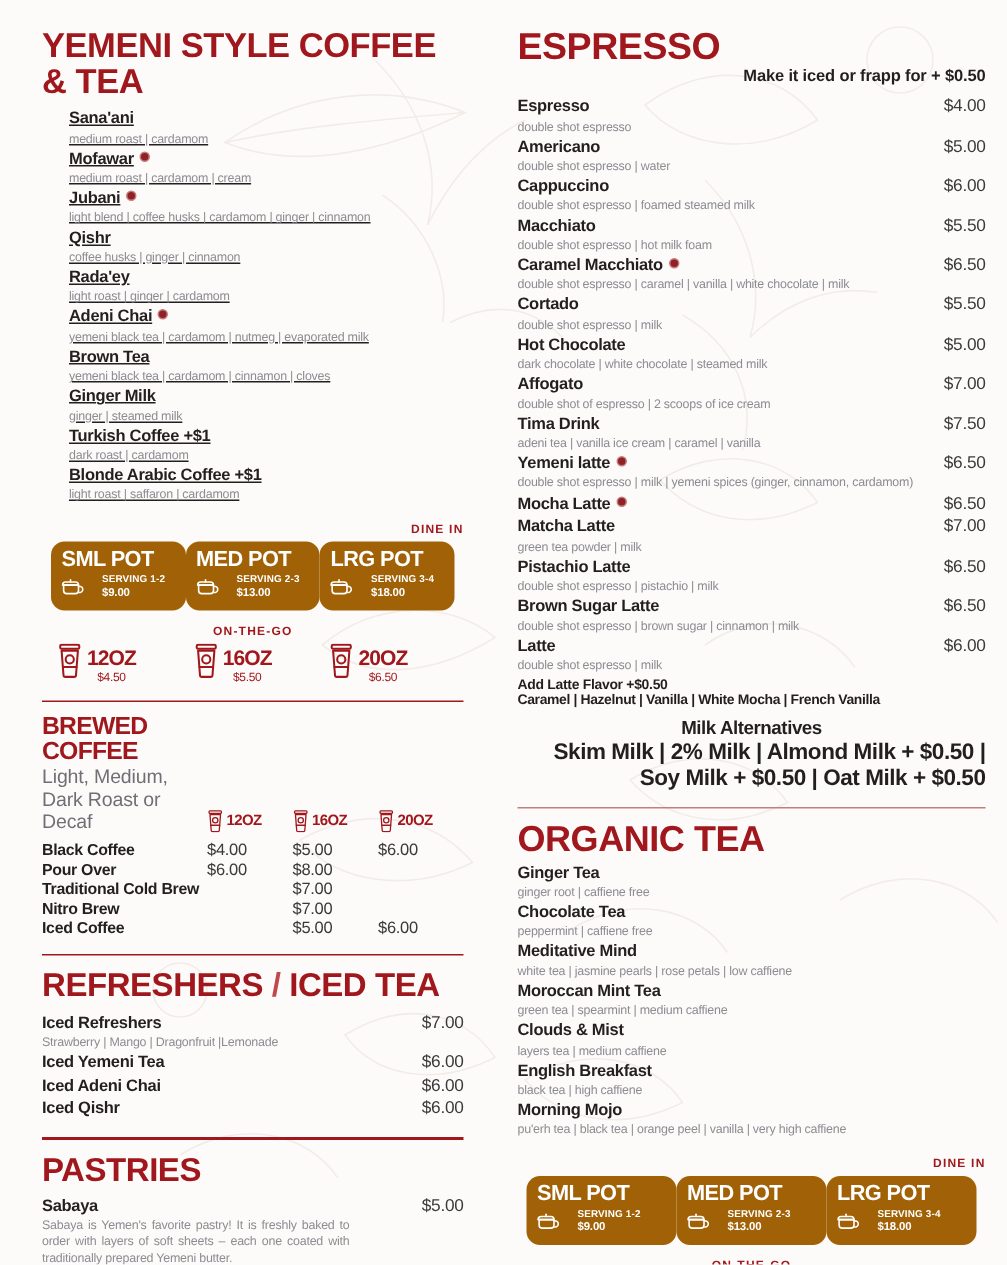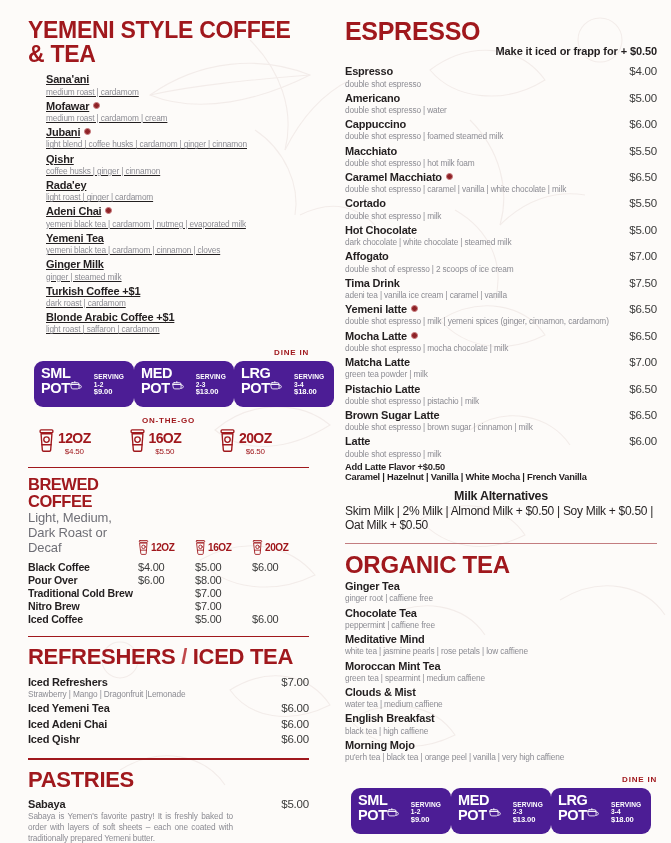--- a/index.html
+++ b/index.html
@@ -71,23 +71,23 @@
   }
 
   
   .sizes { margin: 12px 0 6px 0; }
   .label-dine {
     text-align: right; font-size: 8px; font-weight: 700;
     color: #a0181d; letter-spacing: 0.8px; margin-bottom: 4px;
   }
   .pots { display: flex; justify-content: space-between; padding: 0 6px; }
   .pot-card {
-    background: #4c1d95; color: #fff; border-radius: 9px;
+    background: #a16207; color: #fff; border-radius: 9px;
     width: 100px; height: 46px; padding: 5px 7px 4px 7px;
-    display: flex; flex-direction: row; justify-content: flex-start;
+    display: flex; flex-direction: column; justify-content: flex-start;
   }
   .pot-title { font-size: 14.5px; font-weight: 700; letter-spacing: -0.4px; line-height: 1.05; }
   .pot-body { display: flex; align-items: center; gap: 10px; margin-top: 2px; }
   .pot-meta { line-height: 1.15; }
   .pot-serv { font-size: 6.6px; font-weight: 700; letter-spacing: 0.1px; }
   .pot-price { font-size: 7.6px; font-weight: 700; letter-spacing: -0.1px; }
 
   .label-togo {
     text-align: center; font-size: 8px; font-weight: 700;
     color: #a0181d; letter-spacing: 0.8px; margin: 9px 0 4px 0;
@@ -118,21 +118,21 @@
   .brow .pr { width: 57px; font-size: 11px; color: #3a3a3a; letter-spacing: -0.2px; }
 
   
   .addflavor { font-size: 9.3px; font-weight: 700; letter-spacing: -0.2px; margin-top: 1px; }
   .flavorlist { font-size: 9.3px; font-weight: 700; letter-spacing: -0.25px; margin-top: 0px; }
   .milk-title {
     text-align: center; font-size: 12.5px; font-weight: 700;
     margin-top: 7px; letter-spacing: -0.3px;
   }
   .milk-list {
-    text-align: left; font-size: 12px; font-weight: 400;
+    text-align: right; font-size: 15px; font-weight: 700;
     letter-spacing: -0.3px; margin-top: 1px;
   }
   svg { display: block; }
 </style>
 </head>
 <body>
 
 <div id="page">
 
   <svg class="watermark" viewBox="0 0 671 843" preserveAspectRatio="none">
@@ -204,21 +204,21 @@
     </div>
         <div class="item">
       <div class="item-row">
         <span class="item-name">Adeni Chai<span class="dot"></span></span>
 
       </div>
       <div class="item-desc">yemeni black tea | cardamom | nutmeg | evaporated milk</div>
     </div>
         <div class="item">
       <div class="item-row">
-        <span class="item-name">Yemeni Tea</span>
+        <span class="item-name">Brown Tea</span>
 
       </div>
       <div class="item-desc">yemeni black tea | cardamom | cinnamon | cloves</div>
     </div>
         <div class="item">
       <div class="item-row">
         <span class="item-name">Ginger Milk</span>
 
       </div>
       <div class="item-desc">ginger | steamed milk</div>
@@ -541,21 +541,20 @@
         <span class="item-name">Yemeni latte<span class="dot"></span></span>
         <span class="item-price">$6.50</span>
       </div>
       <div class="item-desc">double shot espresso | milk | yemeni spices (ginger, cinnamon, cardamom)</div>
     </div>
         <div class="item">
       <div class="item-row">
         <span class="item-name">Mocha Latte<span class="dot"></span></span>
         <span class="item-price">$6.50</span>
       </div>
-      <div class="item-desc">double shot espresso | mocha chocolate | milk</div>
     </div>
         <div class="item">
       <div class="item-row">
         <span class="item-name">Matcha Latte</span>
         <span class="item-price">$7.00</span>
       </div>
       <div class="item-desc">green tea powder | milk</div>
     </div>
         <div class="item">
       <div class="item-row">
@@ -616,21 +615,21 @@
         <span class="item-name">Moroccan Mint Tea</span>
 
       </div>
       <div class="item-desc">green tea | spearmint | medium caffiene</div>
     </div>
         <div class="item">
       <div class="item-row">
         <span class="item-name">Clouds &amp; Mist</span>
 
       </div>
-      <div class="item-desc">water tea | medium caffiene</div>
+      <div class="item-desc">layers tea | medium caffiene</div>
     </div>
         <div class="item">
       <div class="item-row">
         <span class="item-name">English Breakfast</span>
 
       </div>
       <div class="item-desc">black tea | high caffiene</div>
     </div>
         <div class="item">
       <div class="item-row">

